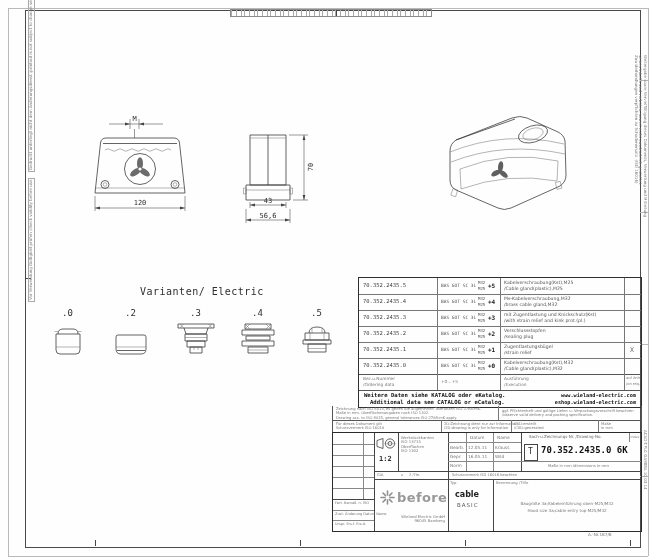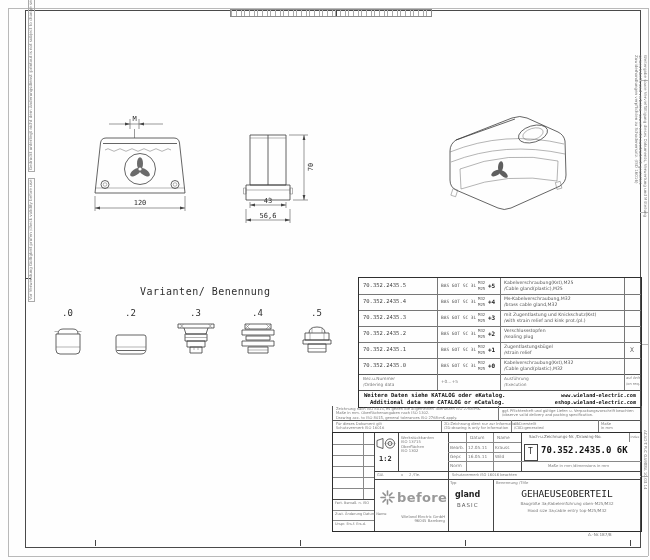--- a/index.html
+++ b/index.html
@@ -138,21 +138,21 @@
       <g fill="#5f5f5f" stroke="none">
         <ellipse transform="rotate(8) translate(0,-6)" rx="3.4" ry="7"></ellipse>
         <ellipse transform="rotate(130) translate(0,-6)" rx="3.4" ry="7"></ellipse>
         <ellipse transform="rotate(242) translate(0,-6)" rx="3.4" ry="7"></ellipse>
       </g>
     </g>
     <rect class="thin" x="32" y="84" width="5" height="7" transform="rotate(18 34 87)"></rect>
     <rect class="thin" x="136" y="77" width="5" height="7" transform="rotate(-14 138 80)"></rect>
   </svg>
 
-  <div class="t" style="left:140px;top:286px;font-size:10px;letter-spacing:.5px;">Varianten/ Benennung</div>
+  <div class="t" style="left:140px;top:286px;font-size:10px;letter-spacing:.5px;">Varianten/ Electric</div>
   <div class="t" style="left:62px;top:308px;font-size:9px;">.0</div>
   <div class="t" style="left:125px;top:308px;font-size:9px;">.2</div>
   <div class="t" style="left:190px;top:308px;font-size:9px;">.3</div>
   <div class="t" style="left:252px;top:308px;font-size:9px;">.4</div>
   <div class="t" style="left:311px;top:308px;font-size:9px;">.5</div>
 
   <svg style="left:48px;top:326px;" width="40" height="32" viewBox="0 0 40 32">
     <path class="stroke" d="M10,8 Q10,3 15,3 L25,3 Q30,3 30,8"></path>
     <line class="stroke" x1="8" y1="8" x2="32" y2="8"></line>
     <line class="thin" x1="6.5" y1="5.5" x2="10" y2="5.5"></line>
@@ -410,24 +410,23 @@
           <line x1="9.4" y1="5.6" x2="12" y2="3"></line>
       </g>
     </svg>
     <div class="t" style="left:64px;top:57px;font-size:13px;font-weight:bold;color:#999;letter-spacing:.4px;font-family:'DejaVu Sans',sans-serif;">before</div>
     <div class="micro" style="left:60px;top:82px;font-size:3.8px;text-align:right;width:52px;">
       <div>Wieland Electric GmbH</div>
       <div>96045 Bamberg</div>
     </div>
 
     <div class="micro" style="left:117px;top:47.5px;font-size:3.8px;">Typ</div>
-    <div class="t" style="left:122px;top:57px;font-size:8px;font-weight:bold;color:#222;font-family:'DejaVu Sans',sans-serif;">gland</div>
+    <div class="t" style="left:122px;top:57px;font-size:8px;font-weight:bold;color:#222;font-family:'DejaVu Sans',sans-serif;">cable</div>
     <div class="t" style="left:124px;top:69px;font-size:5.5px;letter-spacing:1px;color:#555;font-family:'DejaVu Sans',sans-serif;">BASIC</div>
 
     <div class="micro" style="left:163px;top:47.5px;font-size:3.8px;">Benennung /Title</div>
-    <div class="t" style="left:160px;top:55px;width:148px;text-align:center;font-size:9.5px;color:#1a1a1a;">GEHAEUSEOBERTEIL</div>
     <div class="micro" style="left:160px;top:69px;font-size:4.1px;width:148px;text-align:center;">Baugröße 3a;Kabeleinführung oben-M25/M32</div>
     <div class="micro" style="left:160px;top:75.5px;font-size:4.1px;width:148px;text-align:center;">Hood size 3a;cable entry top-M25/M32</div>
   </div>
 
   <div class="micro" style="left:588px;top:533px;font-size:4.2px;">A.-Nr.187/B</div>
 
 </div>
 
 </body></html>

